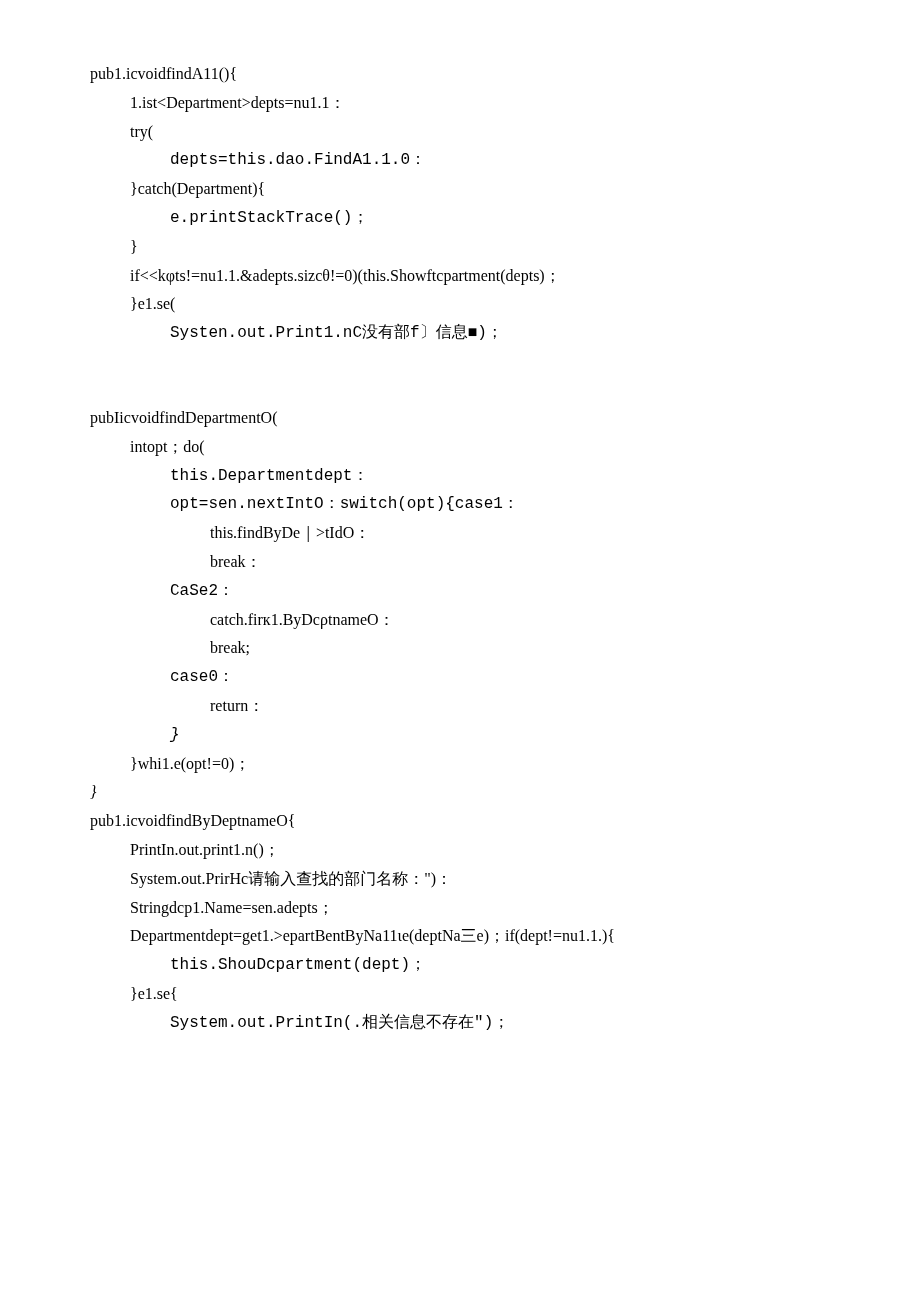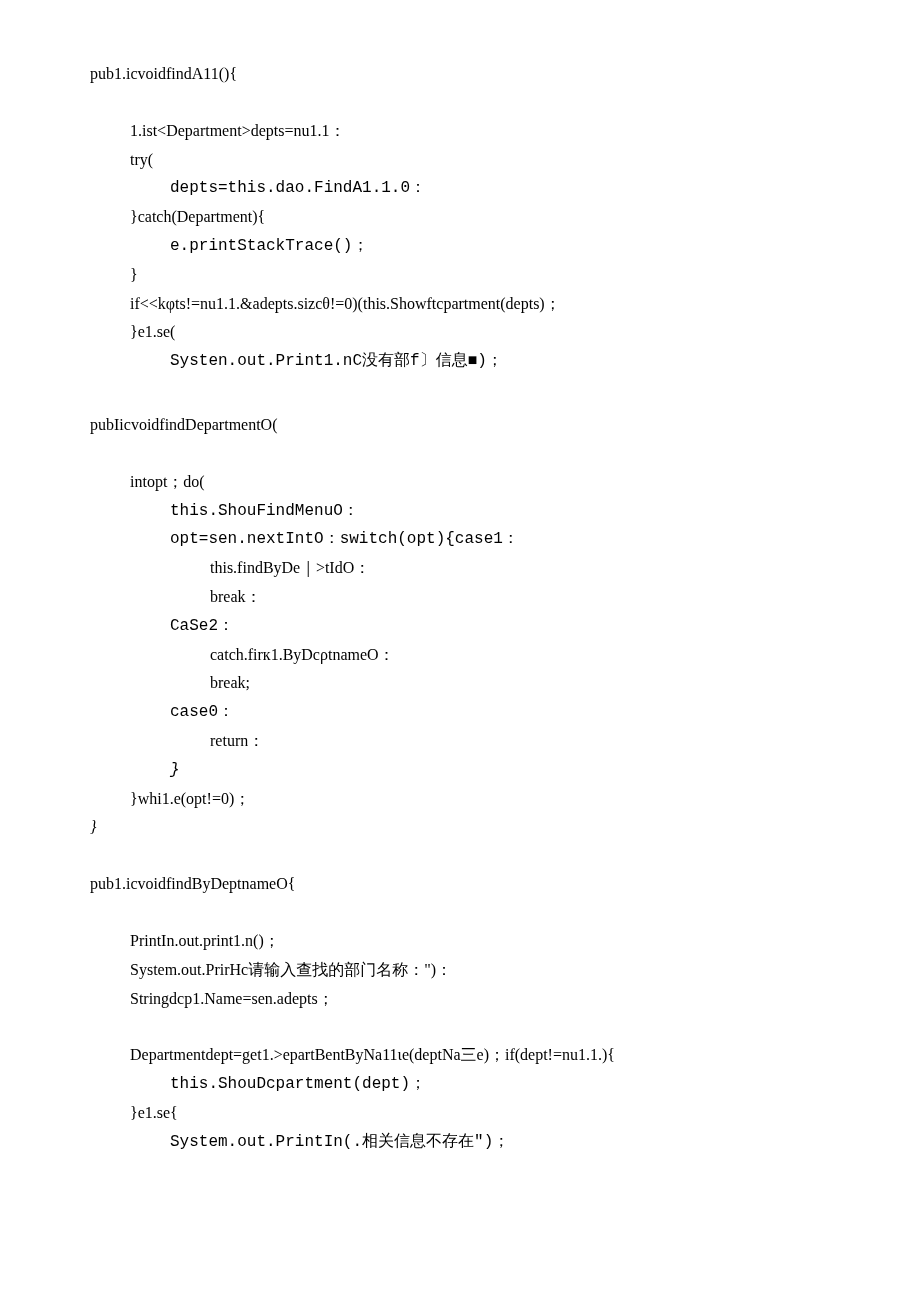--- a/index.html
+++ b/index.html
@@ -12,22 +12,22 @@
       padding: 60px 90px;
       width: 920px;
       box-sizing: border-box;
     }
     .code-line {
       white-space: pre;
     }
     .indent-1 { padding-left: 40px; }
     .indent-2 { padding-left: 80px; font-family: Liberation Mono, monospace; }
     .indent-3 { padding-left: 120px; }
-    .gap { margin-top: 28px; }
-    .gap-large { margin-top: 35px; }
+    .gap { }
+    .gap-large { margin-top: 56px; }
     .small-text { font-size: 16px; }
     .italic { font-style: italic; }
   </style>
 </head>
 <body>
 
 <div class="code-line">pub1.icvoidfindA11(){</div>
 
 <div class="code-line indent-1 gap">1.ist&lt;Department&gt;depts=nu1.1：</div>
 <div class="code-line indent-1">try(</div>
@@ -35,21 +35,21 @@
 <div class="code-line indent-1">}catch(Department){</div>
 <div class="code-line indent-2">e.printStackTrace()；</div>
 <div class="code-line indent-1">}</div>
 <div class="code-line indent-1">if&lt;&lt;kφts!=nu1.1.&amp;adepts.sizcθ!=0)(this.Showftcpartment(depts)；</div>
 <div class="code-line indent-1">}e1.se(</div>
 <div class="code-line indent-2">Systen.out.Print1.nC没有部f〕信息■)；</div>
 
 <div class="code-line gap-large">pubIicvoidfindDepartmentO(</div>
 
 <div class="code-line indent-1 gap">intopt；do(</div>
-<div class="code-line indent-2">this.ShouFindMenuO：</div>
+<div class="code-line indent-2">this.Departmentdept：</div>
 <div class="code-line indent-2">opt=sen.nextIntO：switch(opt){case1：</div>
 <div class="code-line indent-3">this.findByDe｜&gt;tIdO：</div>
 <div class="code-line indent-3">break：</div>
 <div class="code-line indent-2 small-text">CaSe2：</div>
 <div class="code-line indent-3">catch.firк1.ByDcρtnameO：</div>
 <div class="code-line indent-3">break;</div>
 <div class="code-line indent-2">case0：</div>
 <div class="code-line indent-3">return：</div>
 <div class="code-line indent-2 italic">}</div>
 <div class="code-line indent-1">}whi1.e(opt!=0)；</div>

